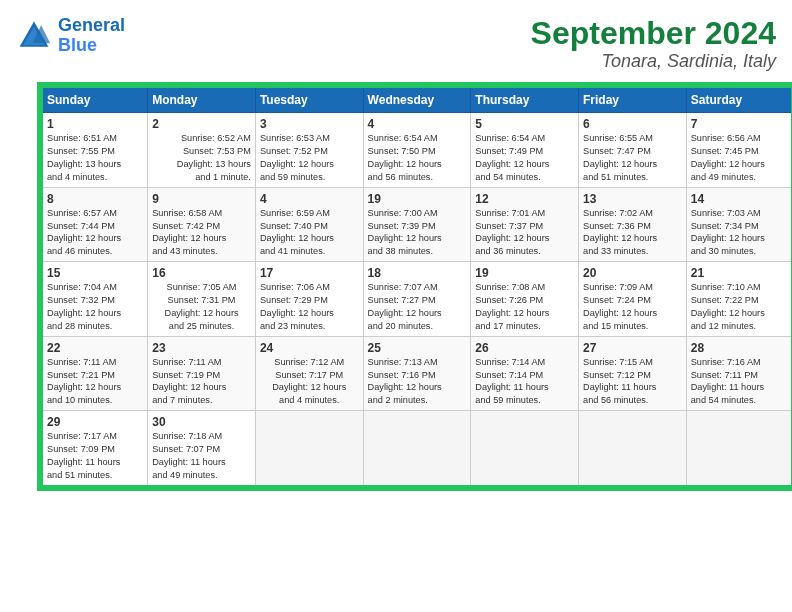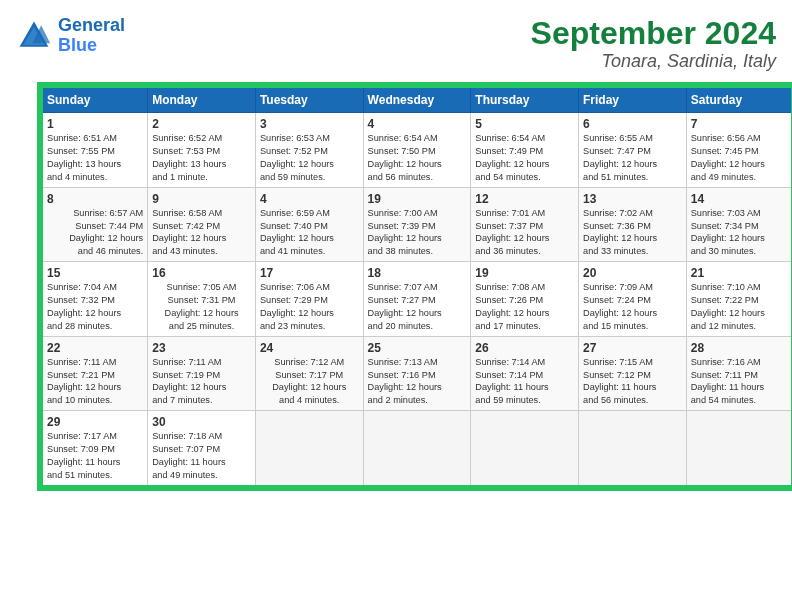--- a/index.html
+++ b/index.html
@@ -135,21 +135,21 @@
     <tr>
           <td>
             <span class="day-num">1</span>
             <div class="day-info" style="white-space: pre-line;">Sunrise: 6:51 AM
 Sunset: 7:55 PM
 Daylight: 13 hours
 and 4 minutes.</div>
           </td>
           <td>
             <span class="day-num">2</span>
-            <div class="day-info" style="white-space: pre-line;">Sunrise: 6:52 AM
+            <div class="day-info" style="white-space: pre-line; text-align: right;">Sunrise: 6:52 AM
 Sunset: 7:53 PM
 Daylight: 13 hours
 and 1 minute.</div>
           </td>
           <td>
             <span class="day-num">3</span>
             <div class="day-info" style="white-space: pre-line;">Sunrise: 6:53 AM
 Sunset: 7:52 PM
 Daylight: 12 hours
 and 59 minutes.</div>
@@ -179,21 +179,21 @@
             <span class="day-num">7</span>
             <div class="day-info" style="white-space: pre-line;">Sunrise: 6:56 AM
 Sunset: 7:45 PM
 Daylight: 12 hours
 and 49 minutes.</div>
           </td>
         </tr>
         <tr>
           <td>
             <span class="day-num">8</span>
-            <div class="day-info" style="white-space: pre-line; text-align: right;">Sunrise: 6:57 AM
+            <div class="day-info" style="white-space: pre-line;">Sunrise: 6:57 AM
 Sunset: 7:44 PM
 Daylight: 12 hours
 and 46 minutes.</div>
           </td>
           <td>
             <span class="day-num">9</span>
             <div class="day-info" style="white-space: pre-line;">Sunrise: 6:58 AM
 Sunset: 7:42 PM
 Daylight: 12 hours
 and 43 minutes.</div>

